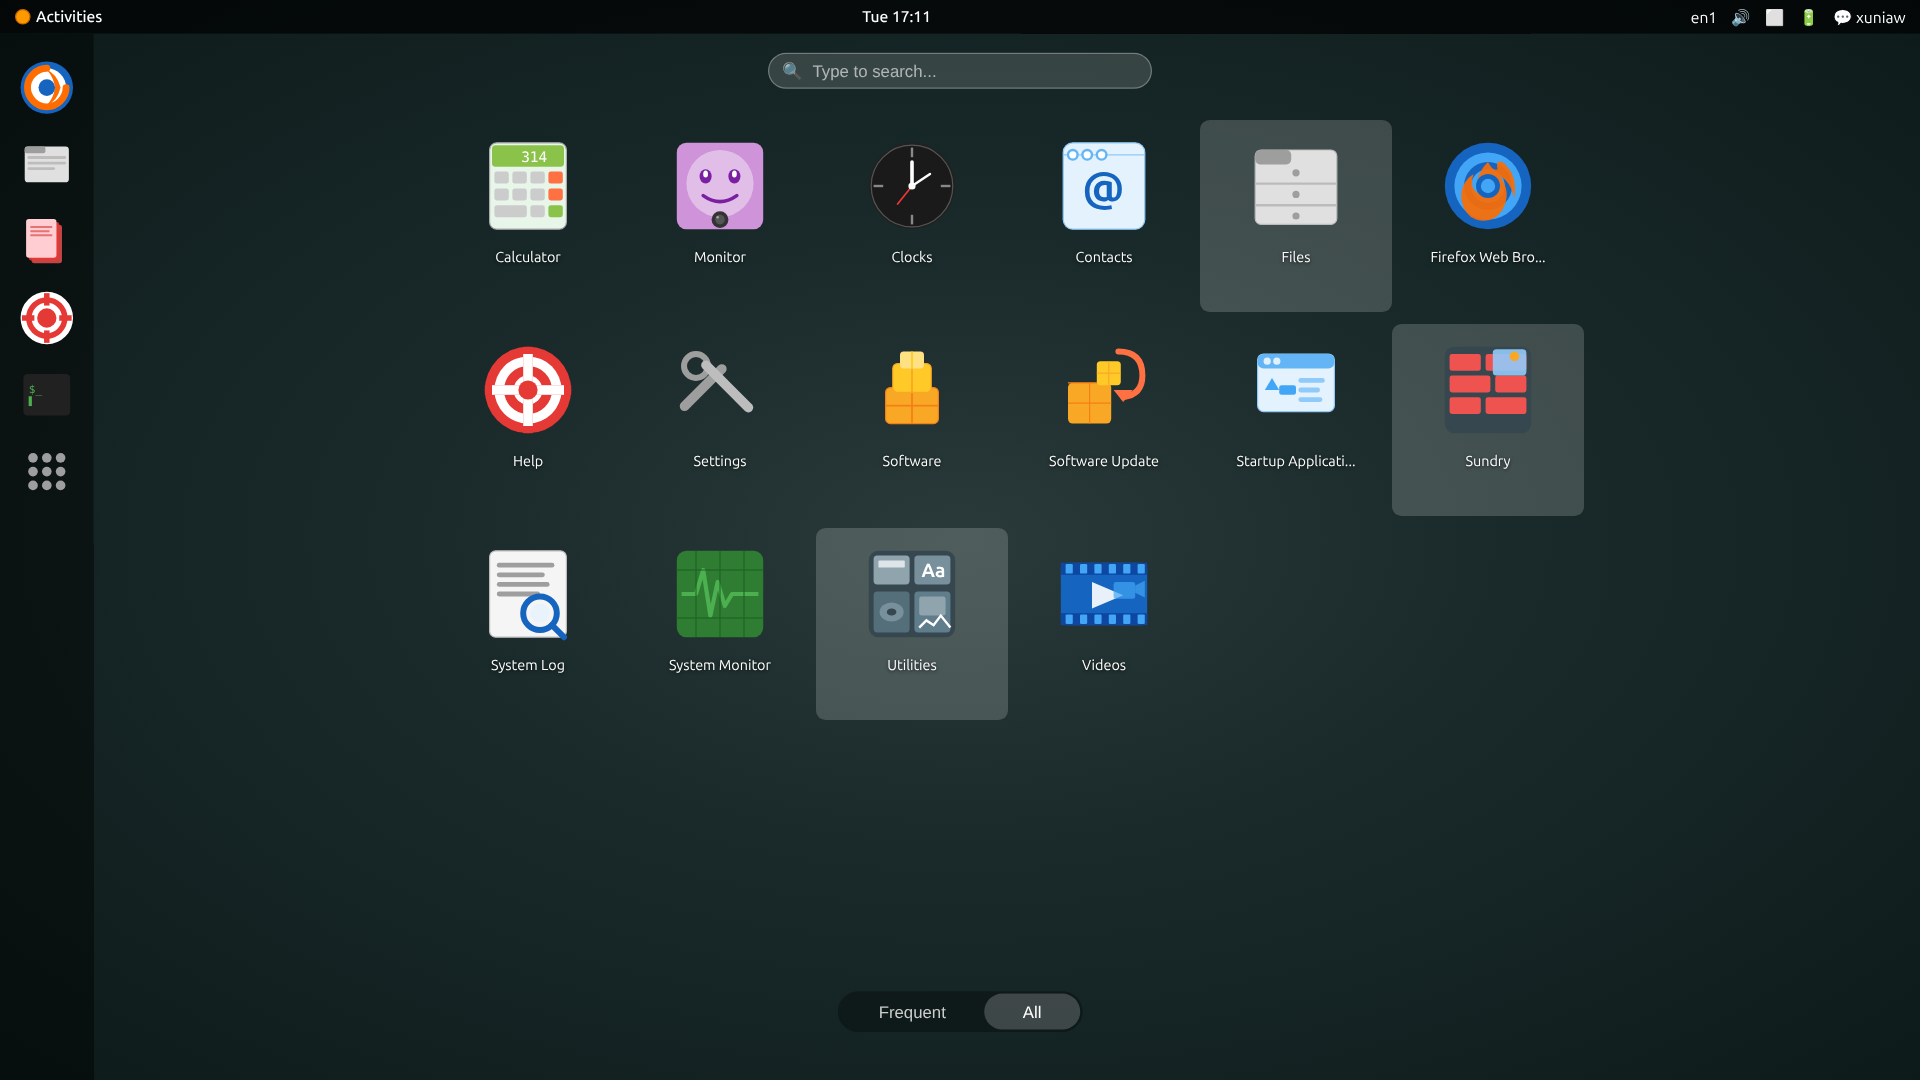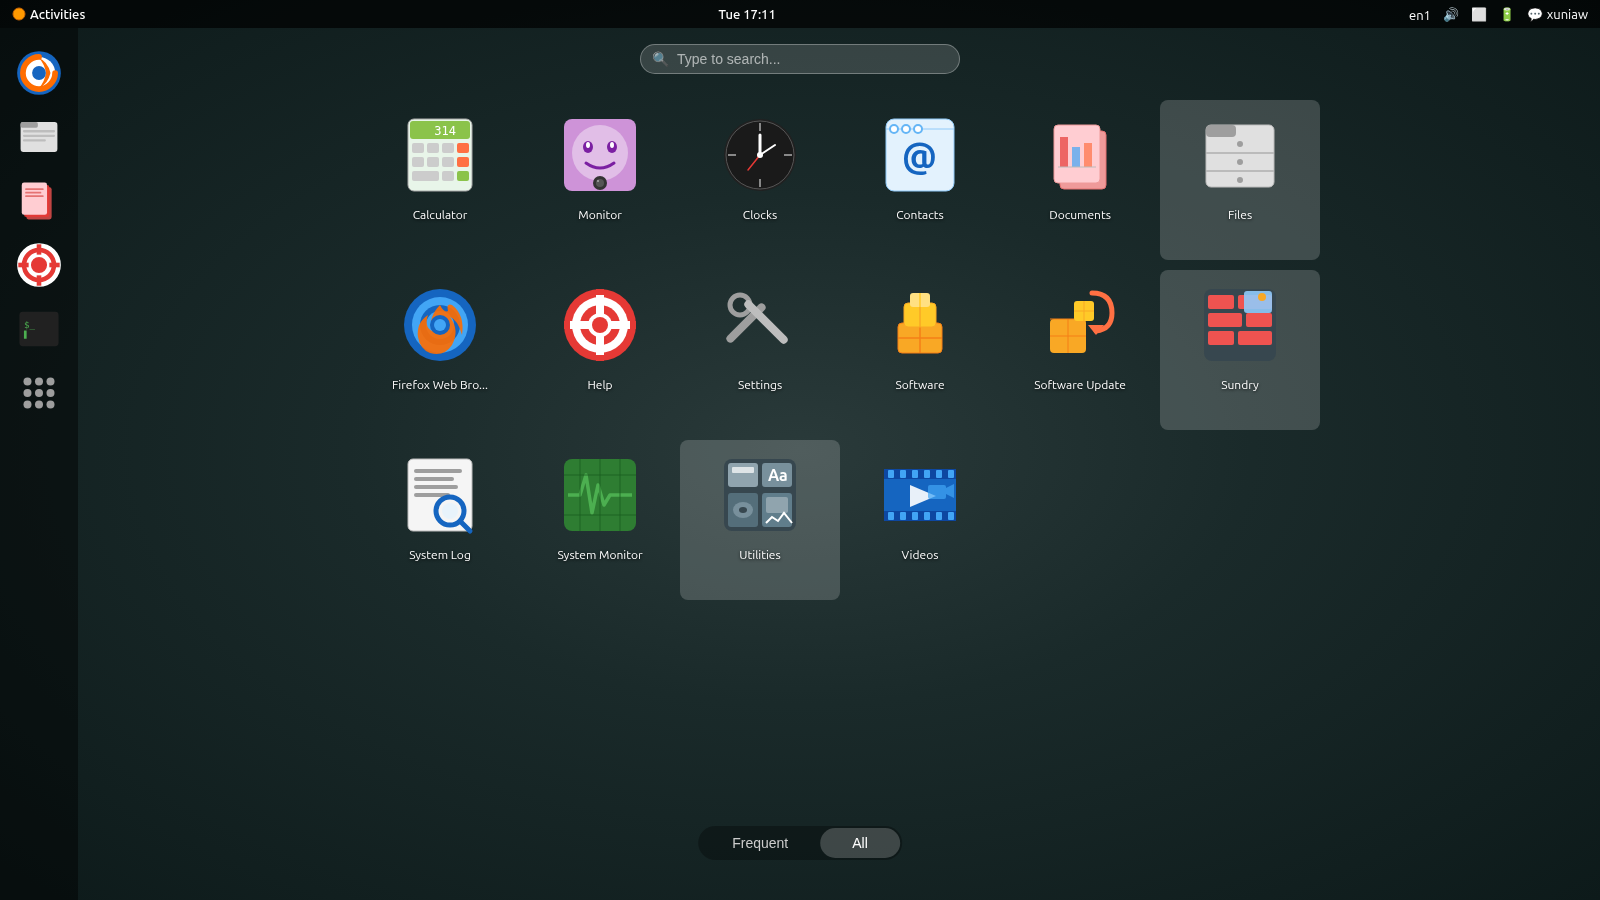--- a/index.html
+++ b/index.html
@@ -355,35 +355,20 @@
         <circle cx="14" cy="14" r="4" fill="#fff" stroke="#64b5f6" stroke-width="2"></circle>
         <circle cx="26" cy="14" r="4" fill="#fff" stroke="#64b5f6" stroke-width="2"></circle>
         <circle cx="38" cy="14" r="4" fill="#fff" stroke="#64b5f6" stroke-width="2"></circle>
 
         <text x="22" y="54" fill="#1565c0" font-size="36" font-weight="bold">@</text>
       </svg>
     </div>
     <span class="app-label">Contacts</span>
   </div>
 
-  <div class="app-item">
-    <div class="app-icon-wrap">
-      <svg class="app-icon-svg" viewBox="0 0 80 80">
-
-        <rect x="20" y="16" width="46" height="58" rx="4" fill="#ef9a9a" stroke="#e57373" stroke-width="1"></rect>
-        <rect x="14" y="10" width="46" height="58" rx="4" fill="#ffcdd2" stroke="#ef9a9a" stroke-width="1"></rect>
-
-        <rect x="20" y="22" width="8" height="30" fill="#e53935" opacity="0.7"></rect>
-        <rect x="32" y="32" width="8" height="20" fill="#42a5f5" opacity="0.7"></rect>
-        <rect x="44" y="28" width="8" height="24" fill="#ff7043" opacity="0.7"></rect>
-        <line x1="18" y1="52" x2="56" y2="52" stroke="#bbb" stroke-width="1"></line>
-      </svg>
-    </div>
-    <span class="app-label">Documents</span>
-  </div>
 
   <div class="app-item selected">
     <div class="app-icon-wrap">
       <svg class="app-icon-svg" viewBox="0 0 80 80">
         <rect x="6" y="10" width="68" height="62" rx="5" fill="#e0e0e0" stroke="#bdbdbd" stroke-width="1"></rect>
         <rect x="6" y="10" width="30" height="12" rx="4" fill="#9e9e9e"></rect>
 
         <line x1="6" y1="38" x2="74" y2="38" stroke="#bbb" stroke-width="2"></line>
         <line x1="6" y1="56" x2="74" y2="56" stroke="#bbb" stroke-width="2"></line>
         <circle cx="40" cy="47" r="3" fill="#9e9e9e"></circle>
@@ -476,20 +461,39 @@
         <polygon points="48,40 56,50 64,40" fill="#ff7043"></polygon>
 
         <rect x="34" y="16" width="20" height="20" rx="3" fill="#ffca28"></rect>
         <line x1="44" y1="16" x2="44" y2="36" stroke="#f9a825" stroke-width="1"></line>
         <line x1="34" y1="26" x2="54" y2="26" stroke="#f9a825" stroke-width="1"></line>
       </svg>
     </div>
     <span class="app-label">Software Update</span>
   </div>
 
+  <div class="app-item">
+    <div class="app-icon-wrap">
+      <svg class="app-icon-svg" viewBox="0 0 80 80">
+        <rect x="8" y="10" width="64" height="48" rx="5" fill="#e3f2fd" stroke="#90caf9" stroke-width="1"></rect>
+        <rect x="8" y="10" width="64" height="12" rx="5" fill="#64b5f6"></rect>
+
+        <circle cx="16" cy="16" r="3" fill="#fff" opacity="0.8"></circle>
+        <circle cx="24" cy="16" r="3" fill="#fff" opacity="0.8"></circle>
+
+        <polygon points="26,40 14,40 20,30" fill="#42a5f5"></polygon>
+        <rect x="26" y="36" width="14" height="8" rx="2" fill="#42a5f5"></rect>
+
+        <rect x="42" y="30" width="22" height="4" rx="2" fill="#90caf9"></rect>
+        <rect x="42" y="38" width="18" height="4" rx="2" fill="#90caf9"></rect>
+        <rect x="42" y="46" width="20" height="4" rx="2" fill="#90caf9"></rect>
+      </svg>
+    </div>
+    <span class="app-label">Startup Applicati...</span>
+  </div>
 
   <div class="app-item selected">
     <div class="app-icon-wrap">
       <svg class="app-icon-svg" viewBox="0 0 80 80">
         <rect x="4" y="4" width="72" height="72" rx="8" fill="#37474f"></rect>
 
         <rect x="8" y="10" width="26" height="14" rx="2" fill="#ef5350"></rect>
         <rect x="38" y="10" width="34" height="14" rx="2" fill="#ef5350"></rect>
         <rect x="8" y="28" width="34" height="14" rx="2" fill="#ef5350"></rect>
         <rect x="46" y="28" width="26" height="14" rx="2" fill="#ef5350"></rect>

